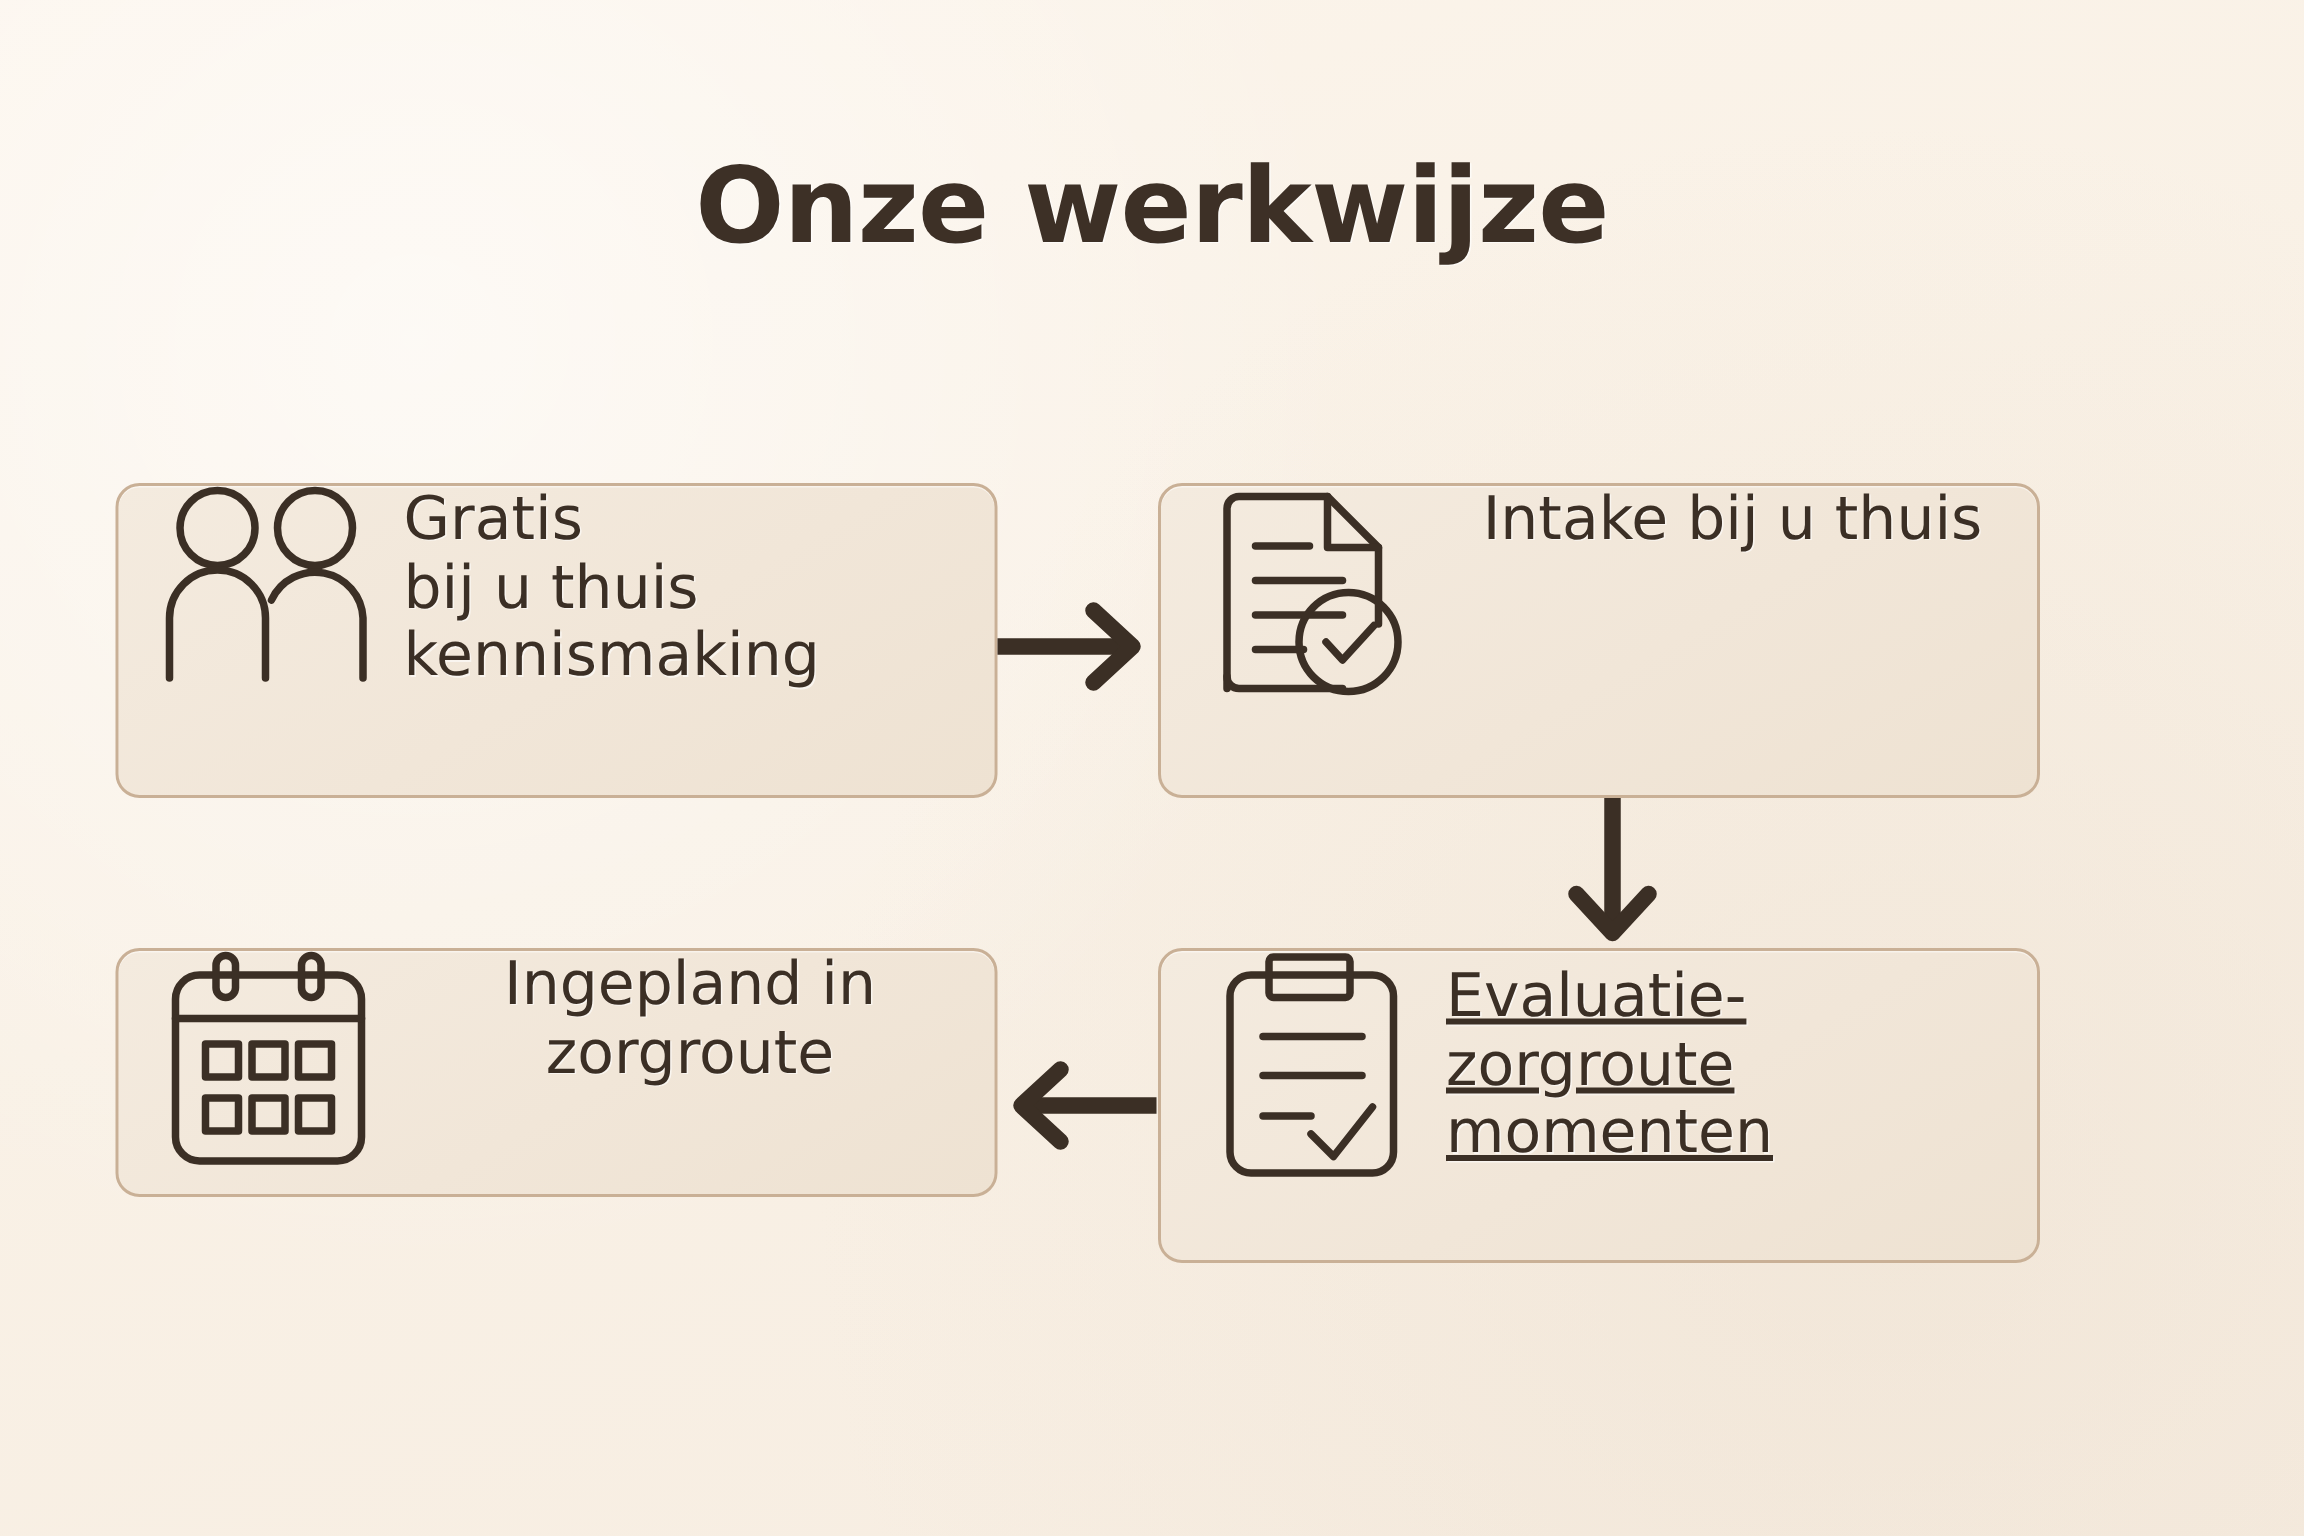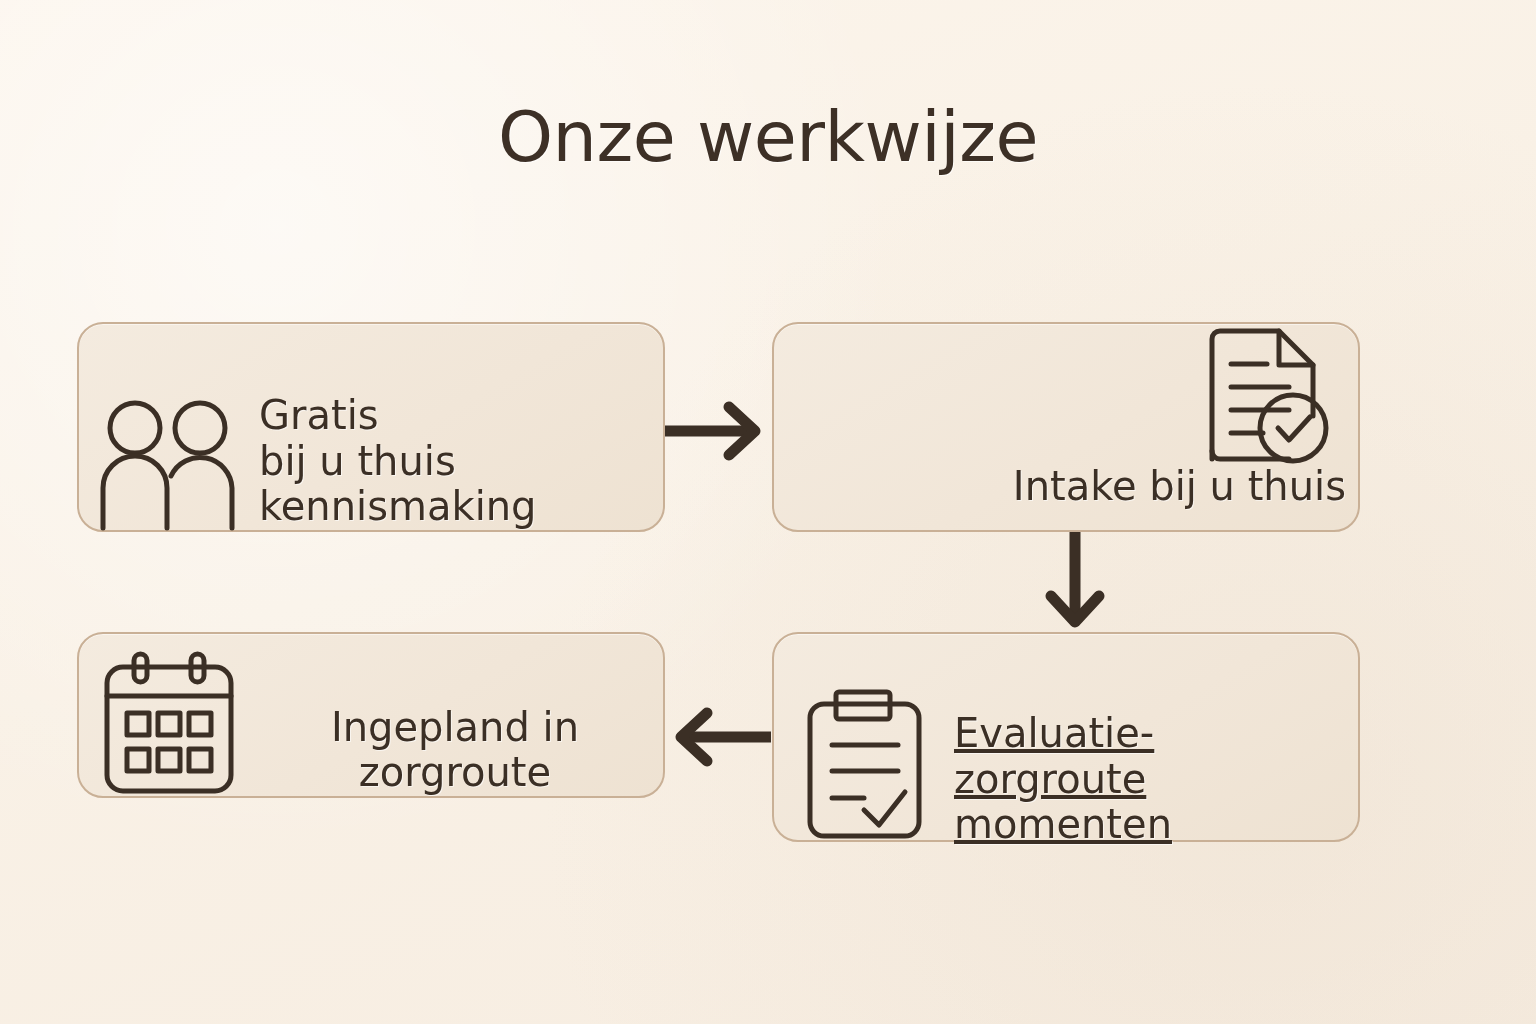--- a/index.html
+++ b/index.html
@@ -27,41 +27,42 @@
   }
 
   
   #title {
     position: absolute;
     left: 0;
     top: 96px;
     width: 1536px;
     text-align: center;
     font-size: 70px;
-    font-weight: 400;
+    font-weight: 700;
     letter-spacing: -0.5px;
     color: #3d3026;
     text-shadow: 1px 1px 0 rgba(255,255,255,0.65);
     white-space: nowrap;
   }
 
   
   .card {
     position: absolute;
     box-sizing: border-box;
     background: linear-gradient(150deg, #f4ebdf 0%, #f1e6d8 55%, #eee2d2 100%);
     border: 2px solid #c9b096;
-    border-radius: 26px;
+    border-radius: 16px;
     display: flex;
     flex-direction: row;
-    align-items: flex-end;
+    align-items: flex-start;
     box-shadow: 0 1px 0 rgba(255,255,255,0.5) inset;
+    padding-left: 10px;
   }
   .card-top-left    { left: 77px;  top: 322px; width: 588px; height: 210px; }
-  .card-top-right   { left: 772px; top: 322px; width: 588px; height: 210px; flex-direction: column; }
+  .card-top-right   { left: 772px; top: 322px; width: 588px; height: 210px; }
   .card-bottom-left { left: 77px;  top: 632px; width: 588px; height: 166px; }
   .card-bottom-right{ left: 772px; top: 632px; width: 588px; height: 210px; }
 
   .card-icon {
     flex: 0 0 auto;
     width: 180px;
     display: flex;
     align-items: center;
     justify-content: center;
   }

